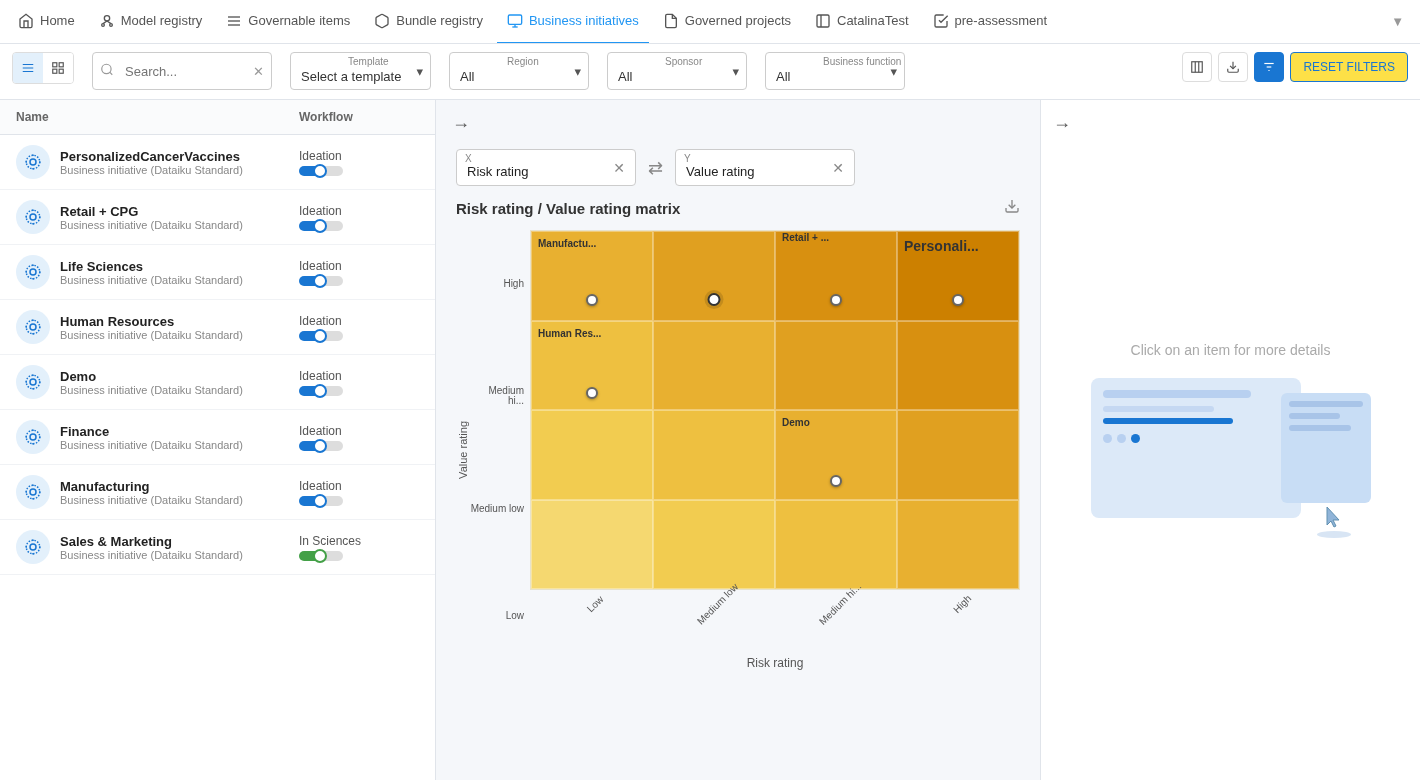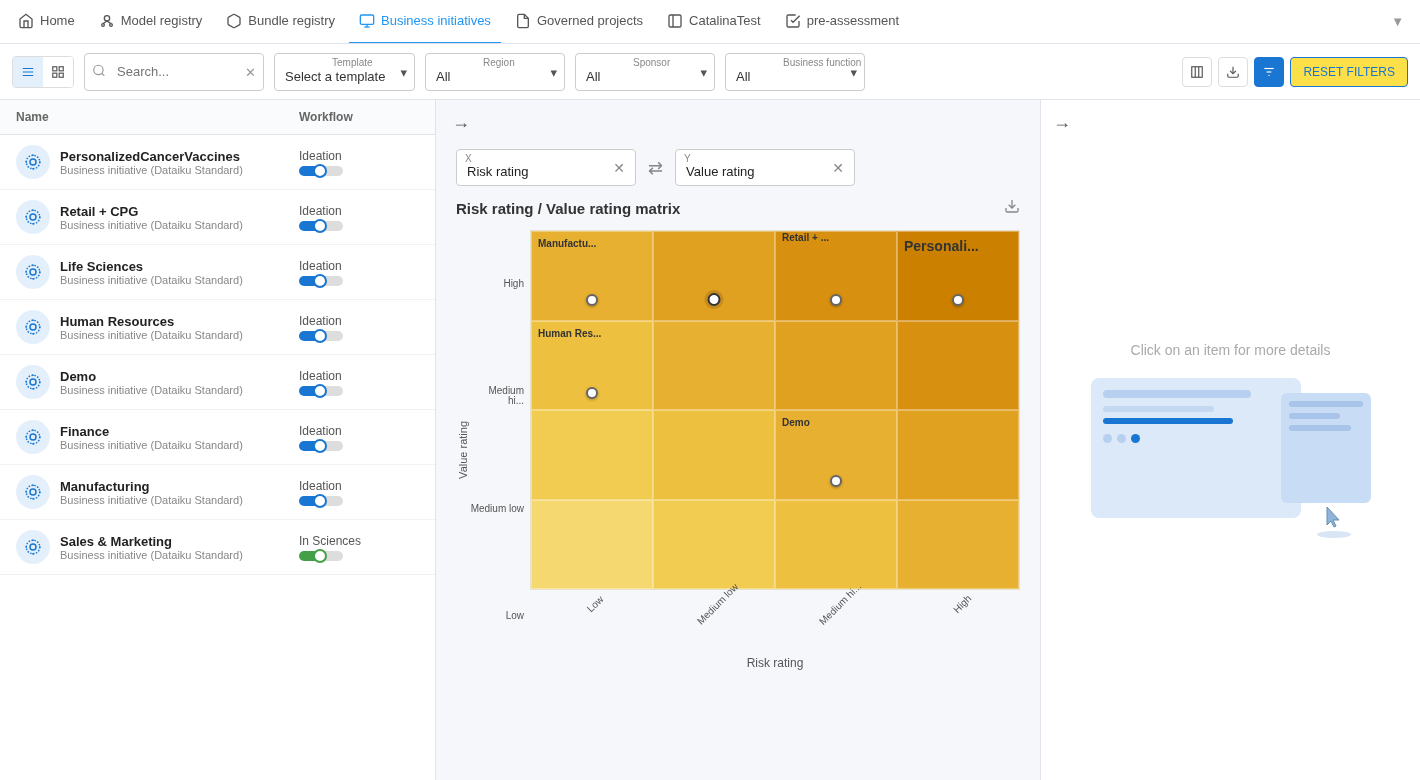--- a/index.html
+++ b/index.html
@@ -6,21 +6,21 @@
     body { font-family: -apple-system, BlinkMacSystemFont, 'Segoe UI', sans-serif; font-size: 13px; background: #f5f7fa; color: #333; overflow: hidden; width: 1420px; height: 780px; }
 
     
     .top-nav { display: flex; align-items: center; background: #fff; border-bottom: 1px solid #e0e4ea; height: 44px; padding: 0 8px; gap: 4px; white-space: nowrap; overflow: hidden; }
     .nav-item { display: flex; align-items: center; gap: 6px; padding: 0 10px; height: 44px; cursor: pointer; font-size: 13px; color: #555; border-bottom: 2px solid transparent; flex-shrink: 0; }
     .nav-item.active { color: #2196f3; border-bottom: 2px solid #2196f3; font-weight: 500; }
     .nav-item svg { width: 16px; height: 16px; flex-shrink: 0; }
     .nav-chevron { margin-left: auto; padding: 0 8px; color: #999; cursor: pointer; }
 
     
-    .filter-bar { display: flex; align-items: center; background: #fff; border-bottom: 1px solid #e0e4ea; padding: 8px 12px; gap: 10px; height: 56px; }
+    .filter-bar { display: flex; align-items: flex-start; background: #fff; border-bottom: 1px solid #e0e4ea; padding: 8px 12px; gap: 18px; height: 56px; }
     .view-toggle { display: flex; border: 1px solid #ddd; border-radius: 4px; overflow: hidden; }
     .view-btn { width: 30px; height: 30px; display: flex; align-items: center; justify-content: center; cursor: pointer; background: #fff; border: none; color: #555; }
     .view-btn.active { background: #e3f0fb; color: #1976d2; }
     .search-field { position: relative; }
     .search-field input { border: 1px solid #ccc; border-radius: 4px; height: 38px; padding: 0 28px 0 32px; font-size: 13px; width: 180px; outline: none; }
     .search-field .search-icon-wrap { position: absolute; left: 8px; top: 50%; transform: translateY(-50%); color: #999; }
     .search-field .clear-icon { position: absolute; right: 8px; top: 50%; transform: translateY(-50%); color: #999; cursor: pointer; }
     .filter-select-wrap { position: relative; display: flex; flex-direction: column; }
     .filter-select-label { font-size: 10px; color: #888; position: absolute; top: 4px; left: 10px; z-index: 1; pointer-events: none; margin-left: 48px; }
     .filter-select { border: 1px solid #ccc; border-radius: 4px; height: 38px; padding: 14px 28px 4px 10px; font-size: 13px; background: #fff; appearance: none; cursor: pointer; outline: none; min-width: 140px; color: #333; }
@@ -108,20 +108,28 @@
   </div>
   <div class="nav-item">
     <svg viewBox="0 0 24 24" fill="none" stroke="currentColor" stroke-width="2">
         <circle cx="12" cy="8" r="4"></circle>
         <circle cx="6" cy="18" r="2"></circle>
         <circle cx="18" cy="18" r="2"></circle>
         <line x1="12" y1="12" x2="6" y2="16"></line>
         <line x1="12" y1="12" x2="18" y2="16"></line>
       </svg>
     <span>Model registry</span>
+  </div>
+  <div class="nav-item">
+    <svg viewBox="0 0 24 24" fill="none" stroke="currentColor" stroke-width="2">
+        <line x1="3" y1="6" x2="21" y2="6"></line>
+        <line x1="3" y1="12" x2="21" y2="12"></line>
+        <line x1="3" y1="18" x2="21" y2="18"></line>
+      </svg>
+    <span>Governable items</span>
   </div>
   <div class="nav-item">
     <svg viewBox="0 0 24 24" fill="none" stroke="currentColor" stroke-width="2">
         <path d="M21 16V8a2 2 0 00-1-1.73l-7-4a2 2 0 00-2 0l-7 4A2 2 0 003 8v8a2 2 0 001 1.73l7 4a2 2 0 002 0l7-4A2 2 0 0021 16z"></path>
       </svg>
     <span>Bundle registry</span>
   </div>
   <div class="nav-item active">
     <svg viewBox="0 0 24 24" fill="none" stroke="currentColor" stroke-width="2">
         <rect x="2" y="3" width="20" height="14" rx="2"></rect>

